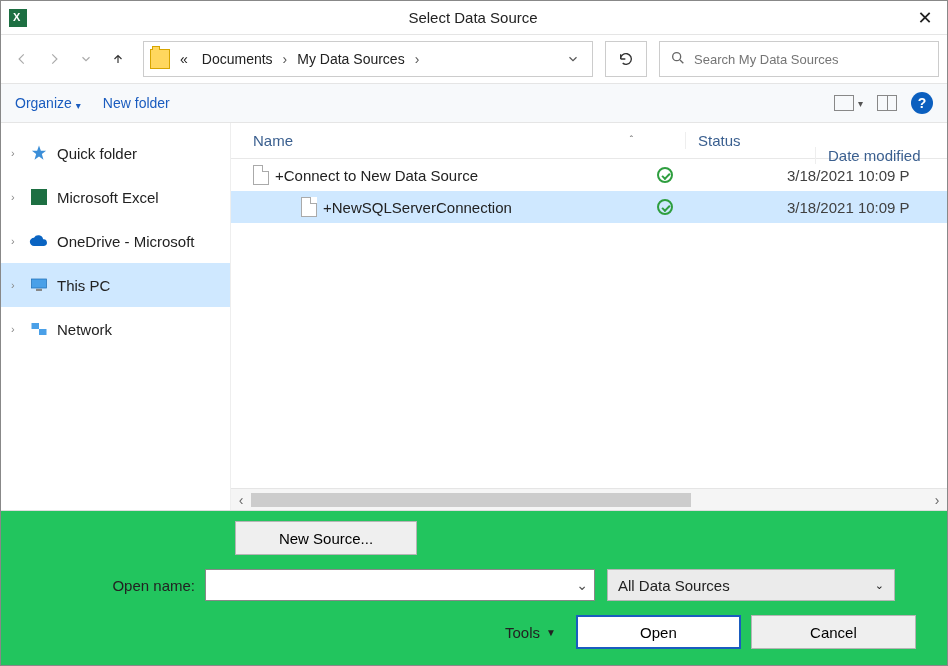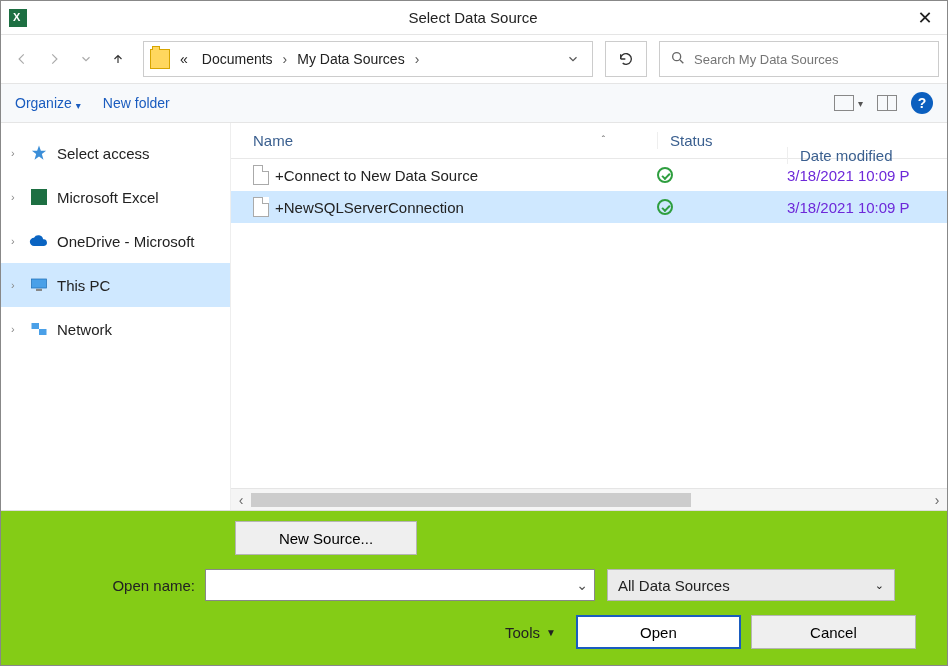--- a/index.html
+++ b/index.html
@@ -46,40 +46,40 @@
   .sideitem .exp{color:#888;font-size:11px;width:10px;}
   .sideitem .sicon{width:20px;height:20px;display:flex;align-items:center;justify-content:center;}
   .sidelabel{font-size:15px;white-space:nowrap;}
 
   
   .files{flex:1;display:flex;flex-direction:column;min-width:0;}
   .colheaders{height:36px;display:flex;align-items:center;border-bottom:1px solid #e8e8e8;color:#3a5f8f;font-size:15px;}
   .ch{padding:0 12px;cursor:pointer;display:flex;align-items:center;gap:6px;}
   .ch.name{flex:1;padding-left:22px;align-items:center;}
   .ch.status{width:130px;border-left:1px solid #eee;}
-  .ch.date{width:160px;border-left:1px solid #eee;margin-top:29px;}
+  .ch.date{width:132px;border-left:1px solid #eee;margin-top:29px;}
   .sortarrow{font-size:10px;color:#666;}
   .filerows{flex:1;overflow:hidden;}
   .filerow{height:32px;display:flex;align-items:center;cursor:pointer;}
-  .filerow.selected{background:#cfe8ff;}
+  .filerow.selected{background:#cfe8ff;padding-left:48px;}
   .filerow .fname{flex:1;display:flex;align-items:center;gap:6px;padding-left:22px;font-size:15px;}
   .fileicon{width:16px;height:20px;background:#fff;border:1px solid #aaa;position:relative;}
   .fileicon::after{content:"";position:absolute;top:-1px;right:-1px;width:6px;height:6px;background:#fff;border-left:1px solid #aaa;border-bottom:1px solid #aaa;}
   .filerow .fstatus{width:130px;display:flex;align-items:center;}
-  .filerow .fdate{width:160px;font-size:15px;color:#6d28d9;white-space:nowrap;overflow:hidden;}
+  .filerow .fdate{width:160px;font-size:15px;color:#404040;white-space:nowrap;overflow:hidden;}
   .statusok{width:16px;height:16px;border:2px solid #2e9e3f;border-radius:50%;position:relative;}
   .statusok::after{content:"";position:absolute;left:3px;top:4px;width:6px;height:3px;border-left:2px solid #2e9e3f;border-bottom:2px solid #2e9e3f;transform:rotate(-45deg);}
 
   .hscroll{height:22px;display:flex;align-items:center;background:#f5f5f5;border-top:1px solid #e5e5e5;}
   .hscroll .scarrow{width:20px;text-align:center;color:#666;cursor:pointer;}
   .hscroll .sctrack{flex:1;position:relative;height:18px;}
   .hscroll .scthumb{position:absolute;left:0;top:2px;width:440px;height:14px;background:#ccc;}
 
   
-  .bottom{background:#84cc16;border-top:1px solid #ddd;padding:10px 14px 16px;}
+  .bottom{background:#22c55e;border-top:1px solid #ddd;padding:10px 14px 16px;}
   .brow{display:flex;align-items:center;margin-bottom:14px;}
   .newsourcebtn{margin-left:220px;width:182px;height:34px;border:1px solid #b5b5b5;background:#efefef;cursor:pointer;font-size:15px;}
   .fnlabel{width:100px;text-align:right;margin-right:10px;font-size:15px; margin-left:80px;}
   .fninputwrap{width:390px;height:32px;border:1px solid #888;background:#fff;display:flex;align-items:center;}
   .fninput{flex:1;border:none;outline:none;padding:0 8px;font-size:15px;}
   .fndrop{width:24px;text-align:center;color:#555;cursor:pointer;}
   .filtersel{margin-left:12px;width:288px;height:32px;border:1px solid #b5b5b5;background:#ebebeb;display:flex;align-items:center;padding:0 10px;cursor:pointer;justify-content:space-between;font-size:15px;}
   .actionbtn{width:165px;height:34px;border:1px solid #b5b5b5;background:#efefef;margin-left:10px;cursor:pointer;font-size:15px;}
   .actionbtn.primary{border:2px solid #1a5cbf;background:#fff;}
   .toolslbl{margin-left:auto;display:flex;align-items:center;gap:6px;cursor:pointer;font-size:15px;}
@@ -169,21 +169,21 @@
   <div class="main">
 
     <div class="sidebar">
       <div class="sideitem">
         <span class="exp">›</span>
         <span class="sicon">
             <svg width="18" height="18" viewBox="0 0 24 24">
               <path d="M12 2l2.5 7h7l-5.7 4.3L18 21l-6-4.5L6 21l2.2-7.7L2.5 9h7z" fill="#3b8ed8"></path>
             </svg>
           </span>
-        <span class="sidelabel">Select access</span>
+        <span class="sidelabel">Quick folder</span>
       </div>
       <div class="sideitem">
         <span class="exp">›</span>
         <span class="sicon">
             <span style="width:16px;height:16px;background:#1d6f42;display:inline-block;"></span>
           </span>
         <span class="sidelabel">Microsoft Excel</span>
       </div>
       <div class="sideitem">
         <span class="exp">›</span>

